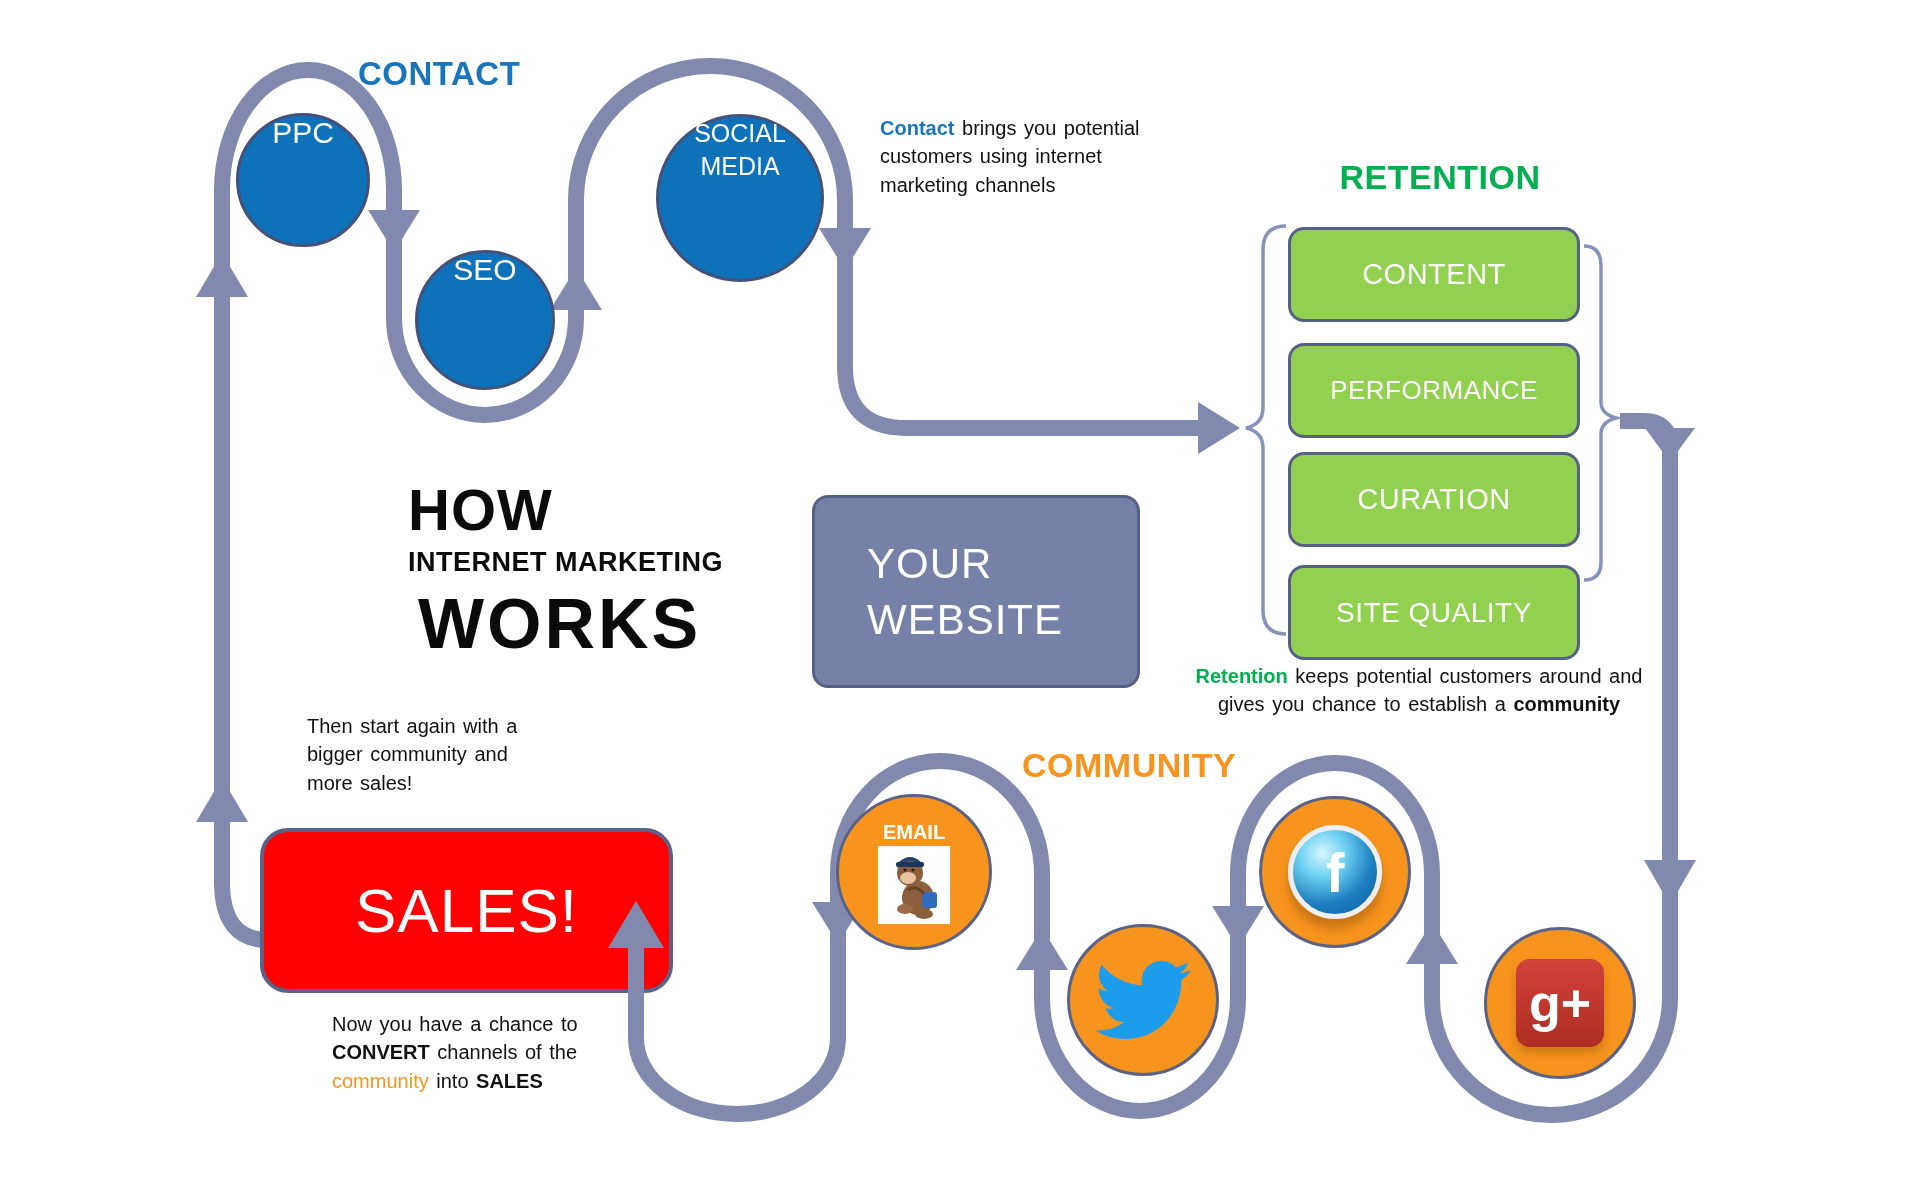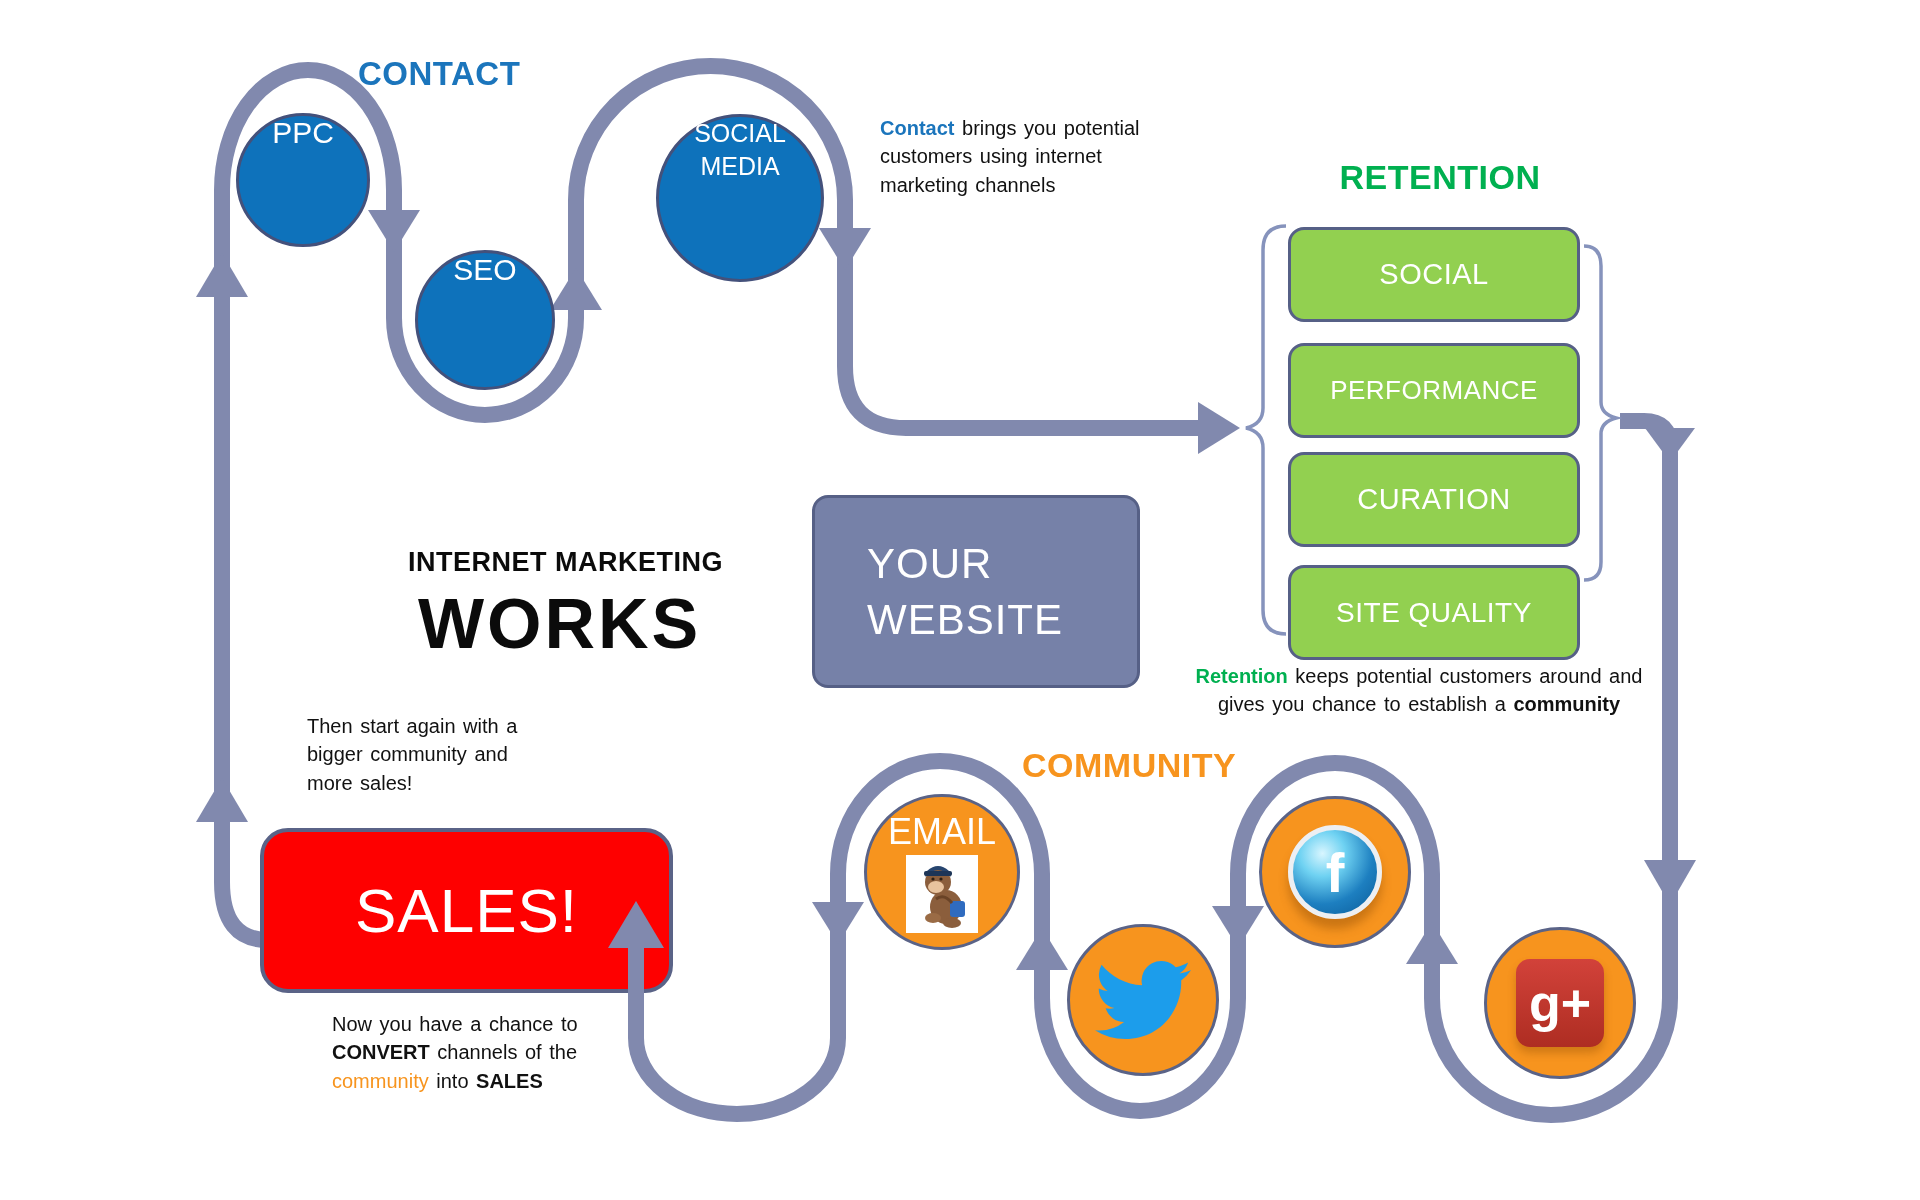--- a/index.html
+++ b/index.html
@@ -35,21 +35,21 @@
            color:#fff;display:flex;flex-direction:column;justify-content:center;padding-left:52px;box-sizing:border-box;
            font-size:42px;line-height:1.32;letter-spacing:1px;}
 
   
   .sales{left:260px;top:828px;width:413px;height:165px;background:#FE0000;border:4px solid #5A6387;border-radius:28px;
          color:#fff;display:flex;align-items:center;justify-content:center;font-size:62px;letter-spacing:1px;box-sizing:border-box;}
 
   
   .onode{border-radius:50%;background:#F7941E;border:3px solid #5A6387;box-sizing:border-box;
          display:flex;flex-direction:column;align-items:center;justify-content:center;color:#fff;}
-  .n-email{left:864px;top:794px;width:156px;height:156px;font-size:36px;}
+  .n-email{left:836px;top:794px;width:156px;height:156px;font-size:20px;font-weight:bold;}
   .n-tw{left:1067px;top:924px;width:152px;height:152px;}
   .n-fb{left:1259px;top:796px;width:152px;height:152px;}
   .n-gp{left:1484px;top:927px;width:152px;height:152px;}
 
   .monkeybox{background:#fff;width:72px;height:78px;margin-top:2px;}
   .fbsphere{width:94px;height:94px;border-radius:50%;border:5px solid #EDEFF2;box-sizing:border-box;
             background:radial-gradient(circle at 35% 28%, #d8f6ff 0%, #6fd2f2 28%, #1d7fc0 62%, #0a5globalThis 0%, #0a5a97 100%);
             background:radial-gradient(circle at 35% 28%, #d8f6ff 0%, #6fd2f2 28%, #1d7fc0 62%, #0a5a97 100%);
             display:flex;align-items:center;justify-content:center;color:#fff;font-size:56px;font-weight:bold;
             box-shadow:0 10px 10px rgba(120,60,0,.35);}
@@ -106,39 +106,40 @@
     <g stroke="#8693BC" stroke-width="3.5" fill="none">
       <path d="M 1286 226 Q 1263 226 1263 250 L 1263 408 Q 1263 424 1246 428 Q 1263 432 1263 448 L 1263 610 Q 1263 634 1286 634"></path>
       <path d="M 1584 246 Q 1601 246 1601 266 L 1601 402 Q 1601 414 1616 418 Q 1601 422 1601 434 L 1601 562 Q 1601 580 1584 580"></path>
     </g>
   </svg>
 
   <div class="abs h-contact">CONTACT</div>
   <div class="abs h-retention">RETENTION</div>
   <div class="abs h-community">COMMUNITY</div>
 
+  <div class="abs t1">HOW</div>
   <div class="abs t2">INTERNET MARKETING</div>
   <div class="abs t3">WORKS</div>
 
   <div class="abs bnode n-ppc">
     <span>PPC</span>
   </div>
   <div class="abs bnode n-seo">
     <span>SEO</span>
   </div>
   <div class="abs bnode n-sm">
     <span>SOCIAL MEDIA</span>
   </div>
 
   <div class="abs desc d-contact">
     <span class="lead-blue">Contact</span><span> brings you potential customers using internet marketing channels</span>
   </div>
 
   <div class="abs gbox gb1">
-    <span>SOCIAL</span>
+    <span>CONTENT</span>
   </div>
   <div class="abs gbox gb2">
     <span>PERFORMANCE</span>
   </div>
   <div class="abs gbox gb3">
     <span>CURATION</span>
   </div>
   <div class="abs gbox gb4">
     <span>SITE QUALITY</span>
   </div>

